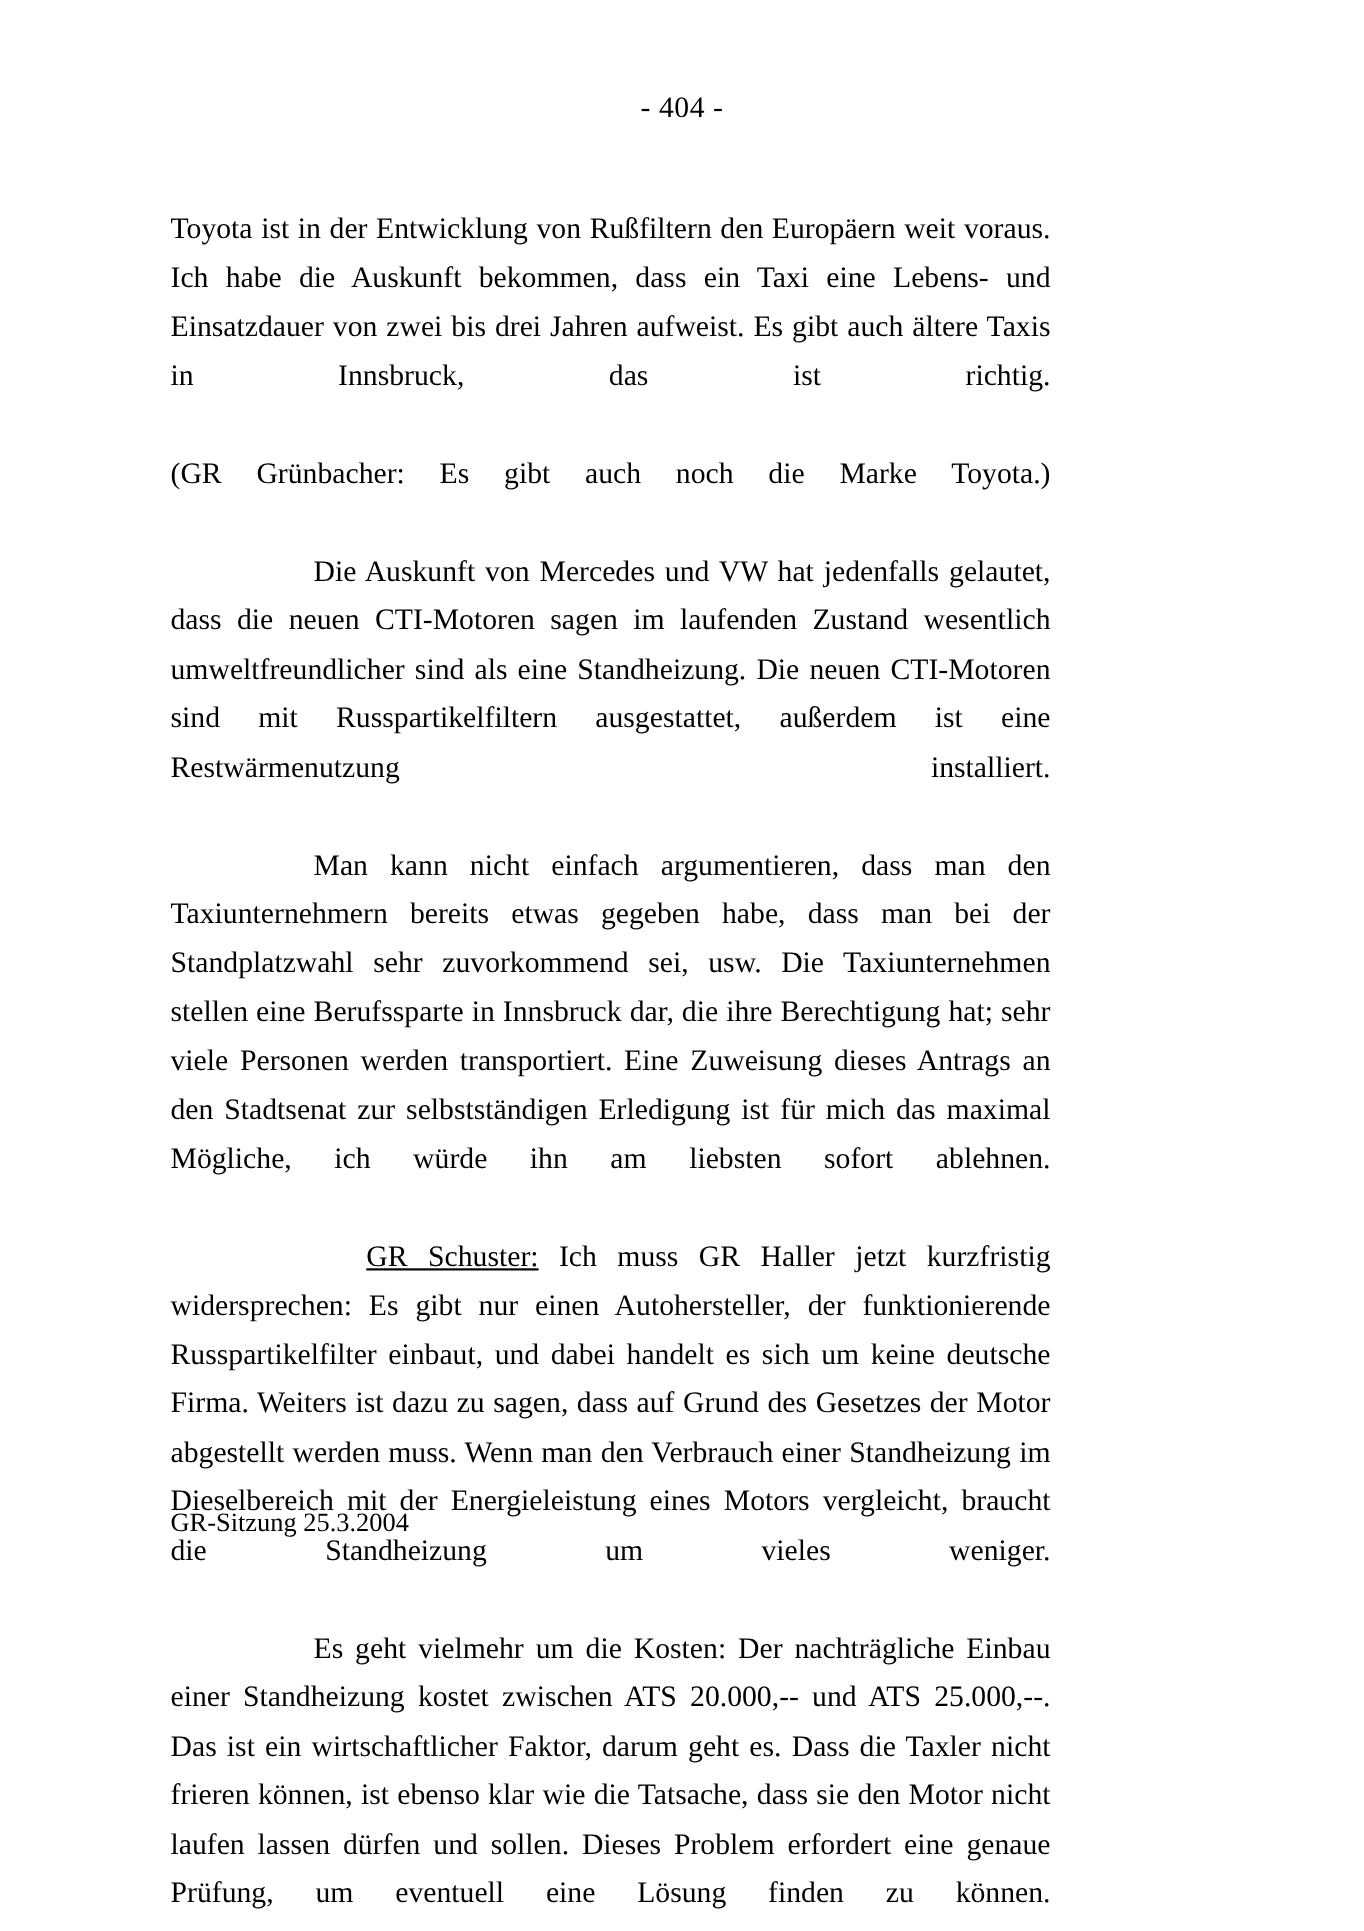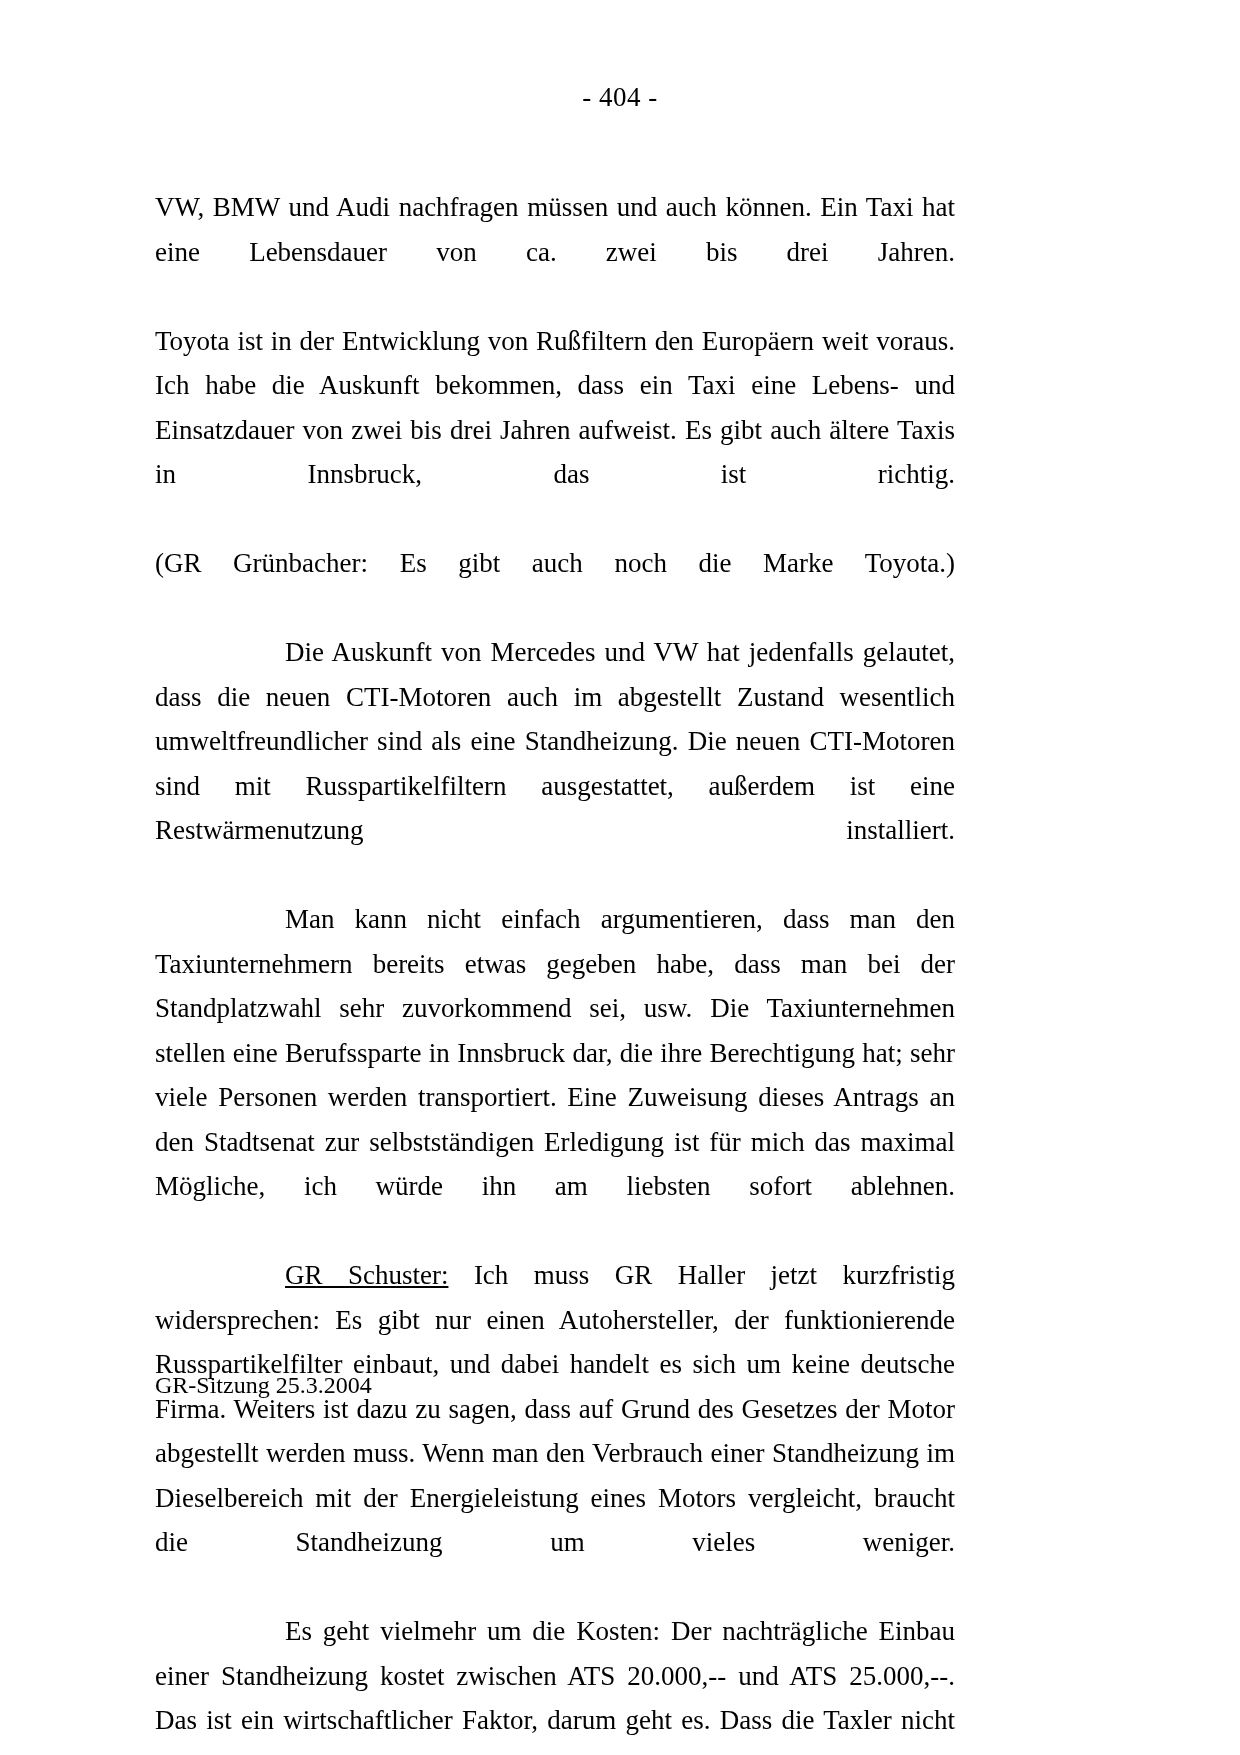--- a/index.html
+++ b/index.html
@@ -53,40 +53,40 @@
     text-indent: 0;
   }
   
   .body-text p::after {
     content: "";
     display: inline-block;
     width: 100%;
   }
   .speaker {
     text-decoration: underline;
+    margin-left: 48px;
   }
   .footer {
     position: absolute;
     top: 1372px;
     left: 155px;
     font-size: 24px;
   }
 </style>
 </head>
 <body>
 
 <div class="page">
 
   <div class="page-number">- 404 -</div>
 
   <div class="body-text">
-    <p class="noindent"><span>VW, BMW und Audi nachfragen müssen und auch können. Ein Taxi hat eine Lebensdauer von ca. zwei bis drei Jahren.</span></p>
     <p class="noindent"><span>Toyota ist in der Entwicklung von Rußfiltern den Europäern weit voraus. Ich habe die Auskunft bekommen, dass ein Taxi eine Lebens- und Einsatzdauer von zwei bis drei Jahren aufweist. Es gibt auch ältere Taxis in Innsbruck, das ist richtig.</span></p>
     <p class="noindent"><span>(GR Grünbacher: Es gibt auch noch die Marke Toyota.)</span></p>
-    <p class="indent"><span>Die Auskunft von Mercedes und VW hat jedenfalls gelautet, dass die neuen CTI-Motoren auch im abgestellt Zustand wesentlich umweltfreundlicher sind als eine Standheizung. Die neuen CTI-Motoren sind mit Russpartikelfiltern ausgestattet, außerdem ist eine Restwärmenutzung installiert.</span></p>
+    <p class="indent"><span>Die Auskunft von Mercedes und VW hat jedenfalls gelautet, dass die neuen CTI-Motoren sagen im laufenden Zustand wesentlich umweltfreundlicher sind als eine Standheizung. Die neuen CTI-Motoren sind mit Russpartikelfiltern ausgestattet, außerdem ist eine Restwärmenutzung installiert.</span></p>
     <p class="indent"><span>Man kann nicht einfach argumentieren, dass man den Taxiunternehmern bereits etwas gegeben habe, dass man bei der Standplatzwahl sehr zuvorkommend sei, usw. Die Taxiunternehmen stellen eine Berufssparte in Innsbruck dar, die ihre Berechtigung hat; sehr viele Personen werden transportiert. Eine Zuweisung dieses Antrags an den Stadtsenat zur selbstständigen Erledigung ist für mich das maximal Mögliche, ich würde ihn am liebsten sofort ablehnen.</span></p>
     <p class="indent"><span class="speaker">GR Schuster:</span><span> Ich muss GR Haller jetzt kurzfristig widersprechen: Es gibt nur einen Autohersteller, der funktionierende Russpartikelfilter einbaut, und dabei handelt es sich um keine deutsche Firma. Weiters ist dazu zu sagen, dass auf Grund des Gesetzes der Motor abgestellt werden muss. Wenn man den Verbrauch einer Standheizung im Dieselbereich mit der Energieleistung eines Motors vergleicht, braucht die Standheizung um vieles weniger.</span></p>
     <p class="indent"><span>Es geht vielmehr um die Kosten: Der nachträgliche Einbau einer Standheizung kostet zwischen ATS 20.000,-- und ATS 25.000,--. Das ist ein wirtschaftlicher Faktor, darum geht es. Dass die Taxler nicht frieren können, ist ebenso klar wie die Tatsache, dass sie den Motor nicht laufen lassen dürfen und sollen. Dieses Problem erfordert eine genaue Prüfung, um eventuell eine Lösung finden zu können.</span></p>
 
   </div>
 
   <div class="footer">GR-Sitzung 25.3.2004</div>
 
 </div>
 

